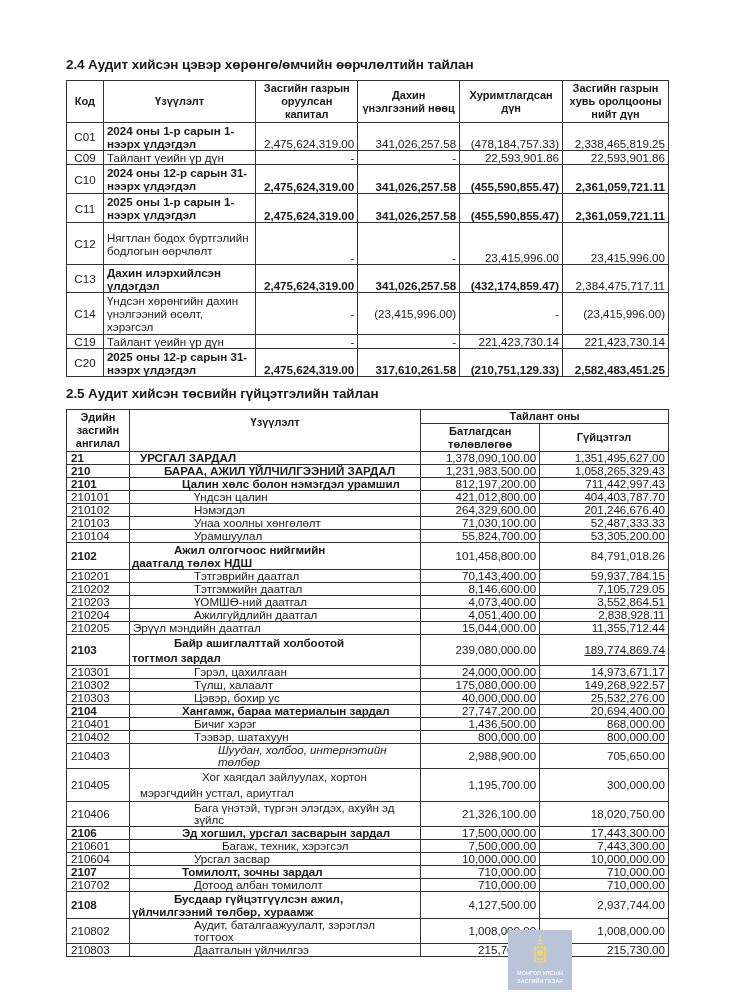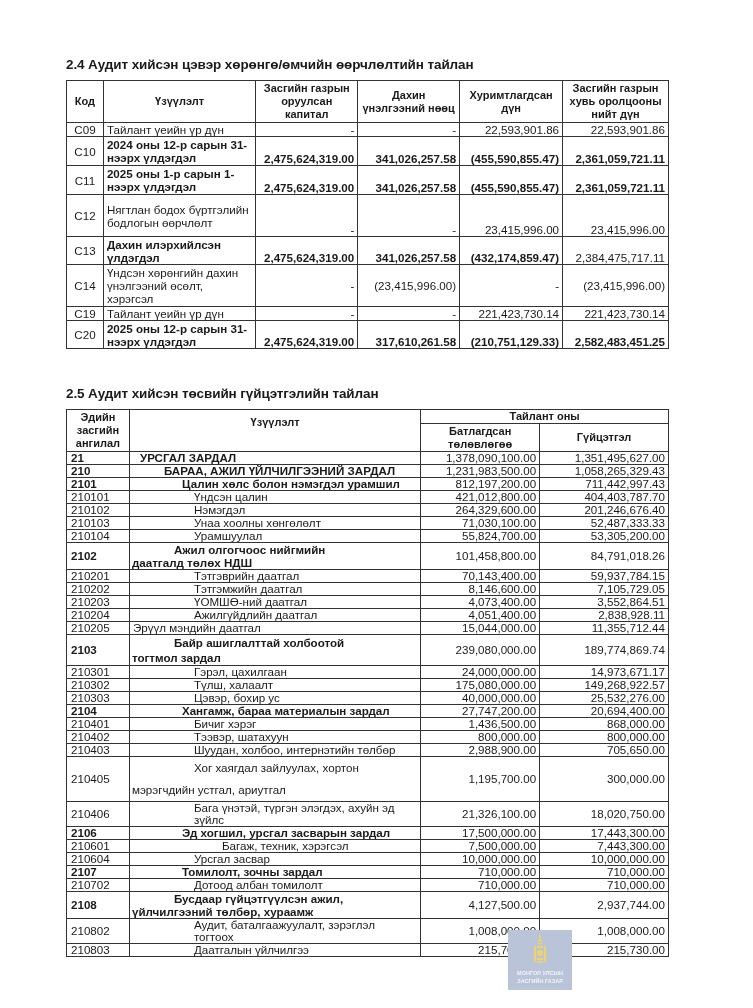--- a/index.html
+++ b/index.html
@@ -36,20 +36,28 @@
   </colgroup>
   <tbody>
       <tr style="height:42px;">
     <th>Код</th>
     <th>Үзүүлэлт</th>
     <th>Засгийн газрын оруулсан капитал</th>
     <th>Дахин үнэлгээний нөөц</th>
     <th>Хуримтлагдсан дүн</th>
     <th>Засгийн газрын хувь оролцооны нийт дүн</th>
   </tr>
+  <tr style="height:28px;" class="b">
+    <td class="code" style="font-weight:normal">C01</td>
+    <td>2024 оны 1-р сарын 1-нээрх үлдэгдэл</td>
+    <td class="num" style="font-weight:normal">2,475,624,319.00</td>
+    <td class="num" style="font-weight:normal">341,026,257.58</td>
+    <td class="num" style="font-weight:normal">(478,184,757.33)</td>
+    <td class="num" style="font-weight:normal">2,338,465,819.25</td>
+  </tr>
   <tr style="height:14px;">
     <td class="code">C09</td>
     <td>Тайлант үеийн үр дүн</td>
     <td class="num">-</td>
     <td class="num">-</td>
     <td class="num">22,593,901.86</td>
     <td class="num">22,593,901.86</td>
   </tr>
   <tr style="height:29px;" class="b">
     <td class="code" style="font-weight:normal">C10</td>
@@ -206,21 +214,21 @@
       <tr>
         <td class="code2">210205</td>
         <td style="">Эрүүл мэндийн даатгал</td>
         <td class="num" style="vertical-align: middle;">15,044,000.00</td>
         <td class="num" style="vertical-align: middle;">11,355,712.44</td>
       </tr>
       <tr style="height: 26px;">
         <td class="code2 b">2103</td>
         <td class="b" style="padding-left: 2px; text-indent: 42px; padding-right: 60px; line-height: 15px;">Байр ашиглалттай холбоотой тогтмол зардал</td>
         <td class="num" style="vertical-align: middle;">239,080,000.00</td>
-        <td class="num" style="vertical-align: middle;">189,774,869.74</td>
+        <td class="num" style="vertical-align: middle; text-decoration: underline;">189,774,869.74</td>
       </tr>
       <tr>
         <td class="code2">210301</td>
         <td style="padding-left: 64px;">Гэрэл, цахилгаан</td>
         <td class="num" style="vertical-align: middle;">24,000,000.00</td>
         <td class="num" style="vertical-align: middle;">14,973,671.17</td>
       </tr>
       <tr>
         <td class="code2">210302</td>
         <td style="padding-left: 64px;">Түлш, халаалт</td>
@@ -246,27 +254,27 @@
         <td class="num" style="vertical-align: middle; margin-top: 17px;">868,000.00</td>
       </tr>
       <tr>
         <td class="code2">210402</td>
         <td style="padding-left: 64px;">Тээвэр, шатахуун</td>
         <td class="num" style="vertical-align: middle;">800,000.00</td>
         <td class="num" style="vertical-align: middle;">800,000.00</td>
       </tr>
       <tr>
         <td class="code2">210403</td>
-        <td style="padding-left: 64px;">Шуудан, холбоо, интернэтийн төлбөр</td>
+        <td style="padding-left: 88px; font-style: italic;">Шуудан, холбоо, интернэтийн төлбөр</td>
         <td class="num" style="vertical-align: middle;">2,988,900.00</td>
         <td class="num" style="vertical-align: middle;">705,650.00</td>
       </tr>
       <tr style="height: 26px;">
         <td class="code2">210405</td>
-        <td style="padding-left: 2px; text-indent: 62px; padding-right: 40px; line-height: 22px;">Хог хаягдал зайлуулах, хортон мэрэгчдийн устгал, ариутгал</td>
+        <td style="padding-left: 10px; text-indent: 62px; padding-right: 40px; line-height: 16px;">Хог хаягдал зайлуулах, хортон мэрэгчдийн устгал, ариутгал</td>
         <td class="num" style="vertical-align: middle;">1,195,700.00</td>
         <td class="num" style="vertical-align: middle;">300,000.00</td>
       </tr>
       <tr>
         <td class="code2">210406</td>
         <td style="padding-left: 64px;">Бага үнэтэй, түргэн элэгдэх, ахуйн эд зүйлс</td>
         <td class="num" style="vertical-align: middle;">21,326,100.00</td>
         <td class="num" style="vertical-align: middle;">18,020,750.00</td>
       </tr>
       <tr>

